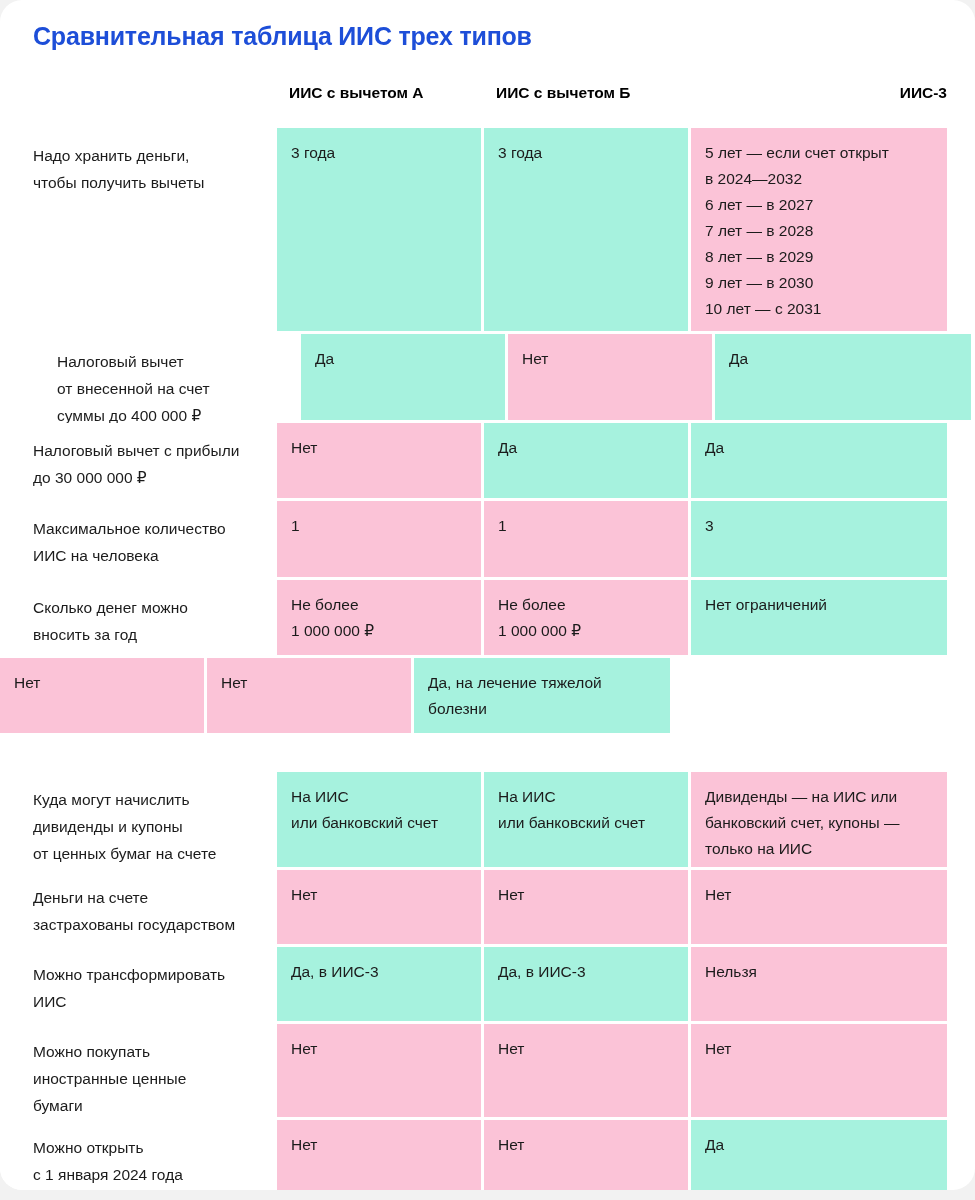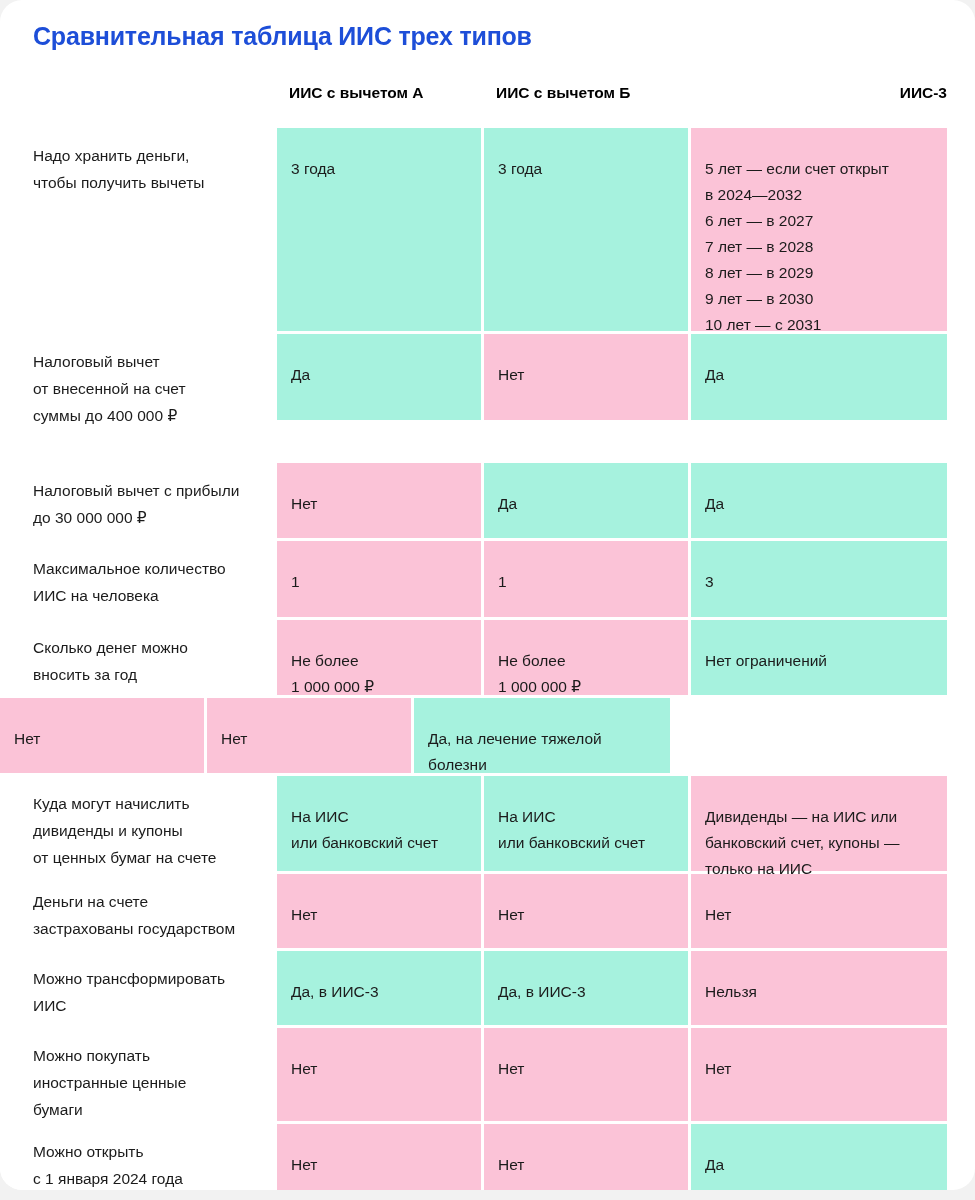--- a/index.html
+++ b/index.html
@@ -55,21 +55,21 @@
     padding: 14px 24px 0 33px;
     font-size: 15.5px;
     line-height: 27px;
     color: #1b1b1b;
     background: #ffffff;
   }
   .cell-val {
     flex: 0 0 207px;
     width: 207px;
     box-sizing: border-box;
-    padding: 28px 16px 10px 14px;
+    padding: 12px 16px 10px 14px;
     font-size: 15.5px;
     line-height: 26px;
     color: #1b1b1b;
     border-right: 3px solid #ffffff;
     border-bottom: 3px solid #ffffff;
     white-space: pre-line;
   }
   .cell-val.last {
     flex: 0 0 256px;
     width: 256px;
@@ -100,25 +100,25 @@
   }
   .col-head.last {
     flex: 0 0 256px;
     width: 256px;
     text-align: right;
   }
 
   
   .h1  { height: 206px; }
   .h2  { height: 89px;  }
-  .h3  { height: 78px; margin-top: 40px;  }
+  .h3  { height: 78px;  }
   .h4  { height: 79px;  }
   .h5  { height: 78px;  }
   .h6  { height: 78px;  }
-  .h7  { height: 98px;  }
+  .h7  { height: 98px; margin-top: 36px;  }
   .h8  { height: 77px;  }
   .h9  { height: 77px;  }
   .h10 { height: 96px;  }
   .h11 { height: 83px;  }
 </style>
 </head>
 <body>
 
 <div id="card">
 
@@ -141,21 +141,21 @@
           <div class="cell-val yes">3 года</div>
           <div class="cell-val no last">5 лет — если счет открыт
 в 2024—2032
 6 лет — в 2027
 7 лет — в 2028
 8 лет — в 2029
 9 лет — в 2030
 10 лет — с 2031</div>
         </div>
         <div class="row h2">
-          <div class="cell-label" style="white-space: pre-line;">Налоговый вычет
+          <div class="cell-label" style="white-space: pre-line; margin-left: 24px;">Налоговый вычет
 от внесенной на счет
 суммы до 400 000 ₽</div>
           <div class="cell-val yes">Да</div>
           <div class="cell-val no">Нет</div>
           <div class="cell-val yes last">Да</div>
         </div>
         <div class="row h3">
           <div class="cell-label" style="white-space: pre-line;">Налоговый вычет с прибыли
 до 30 000 000 ₽</div>
           <div class="cell-val no">Нет</div>

